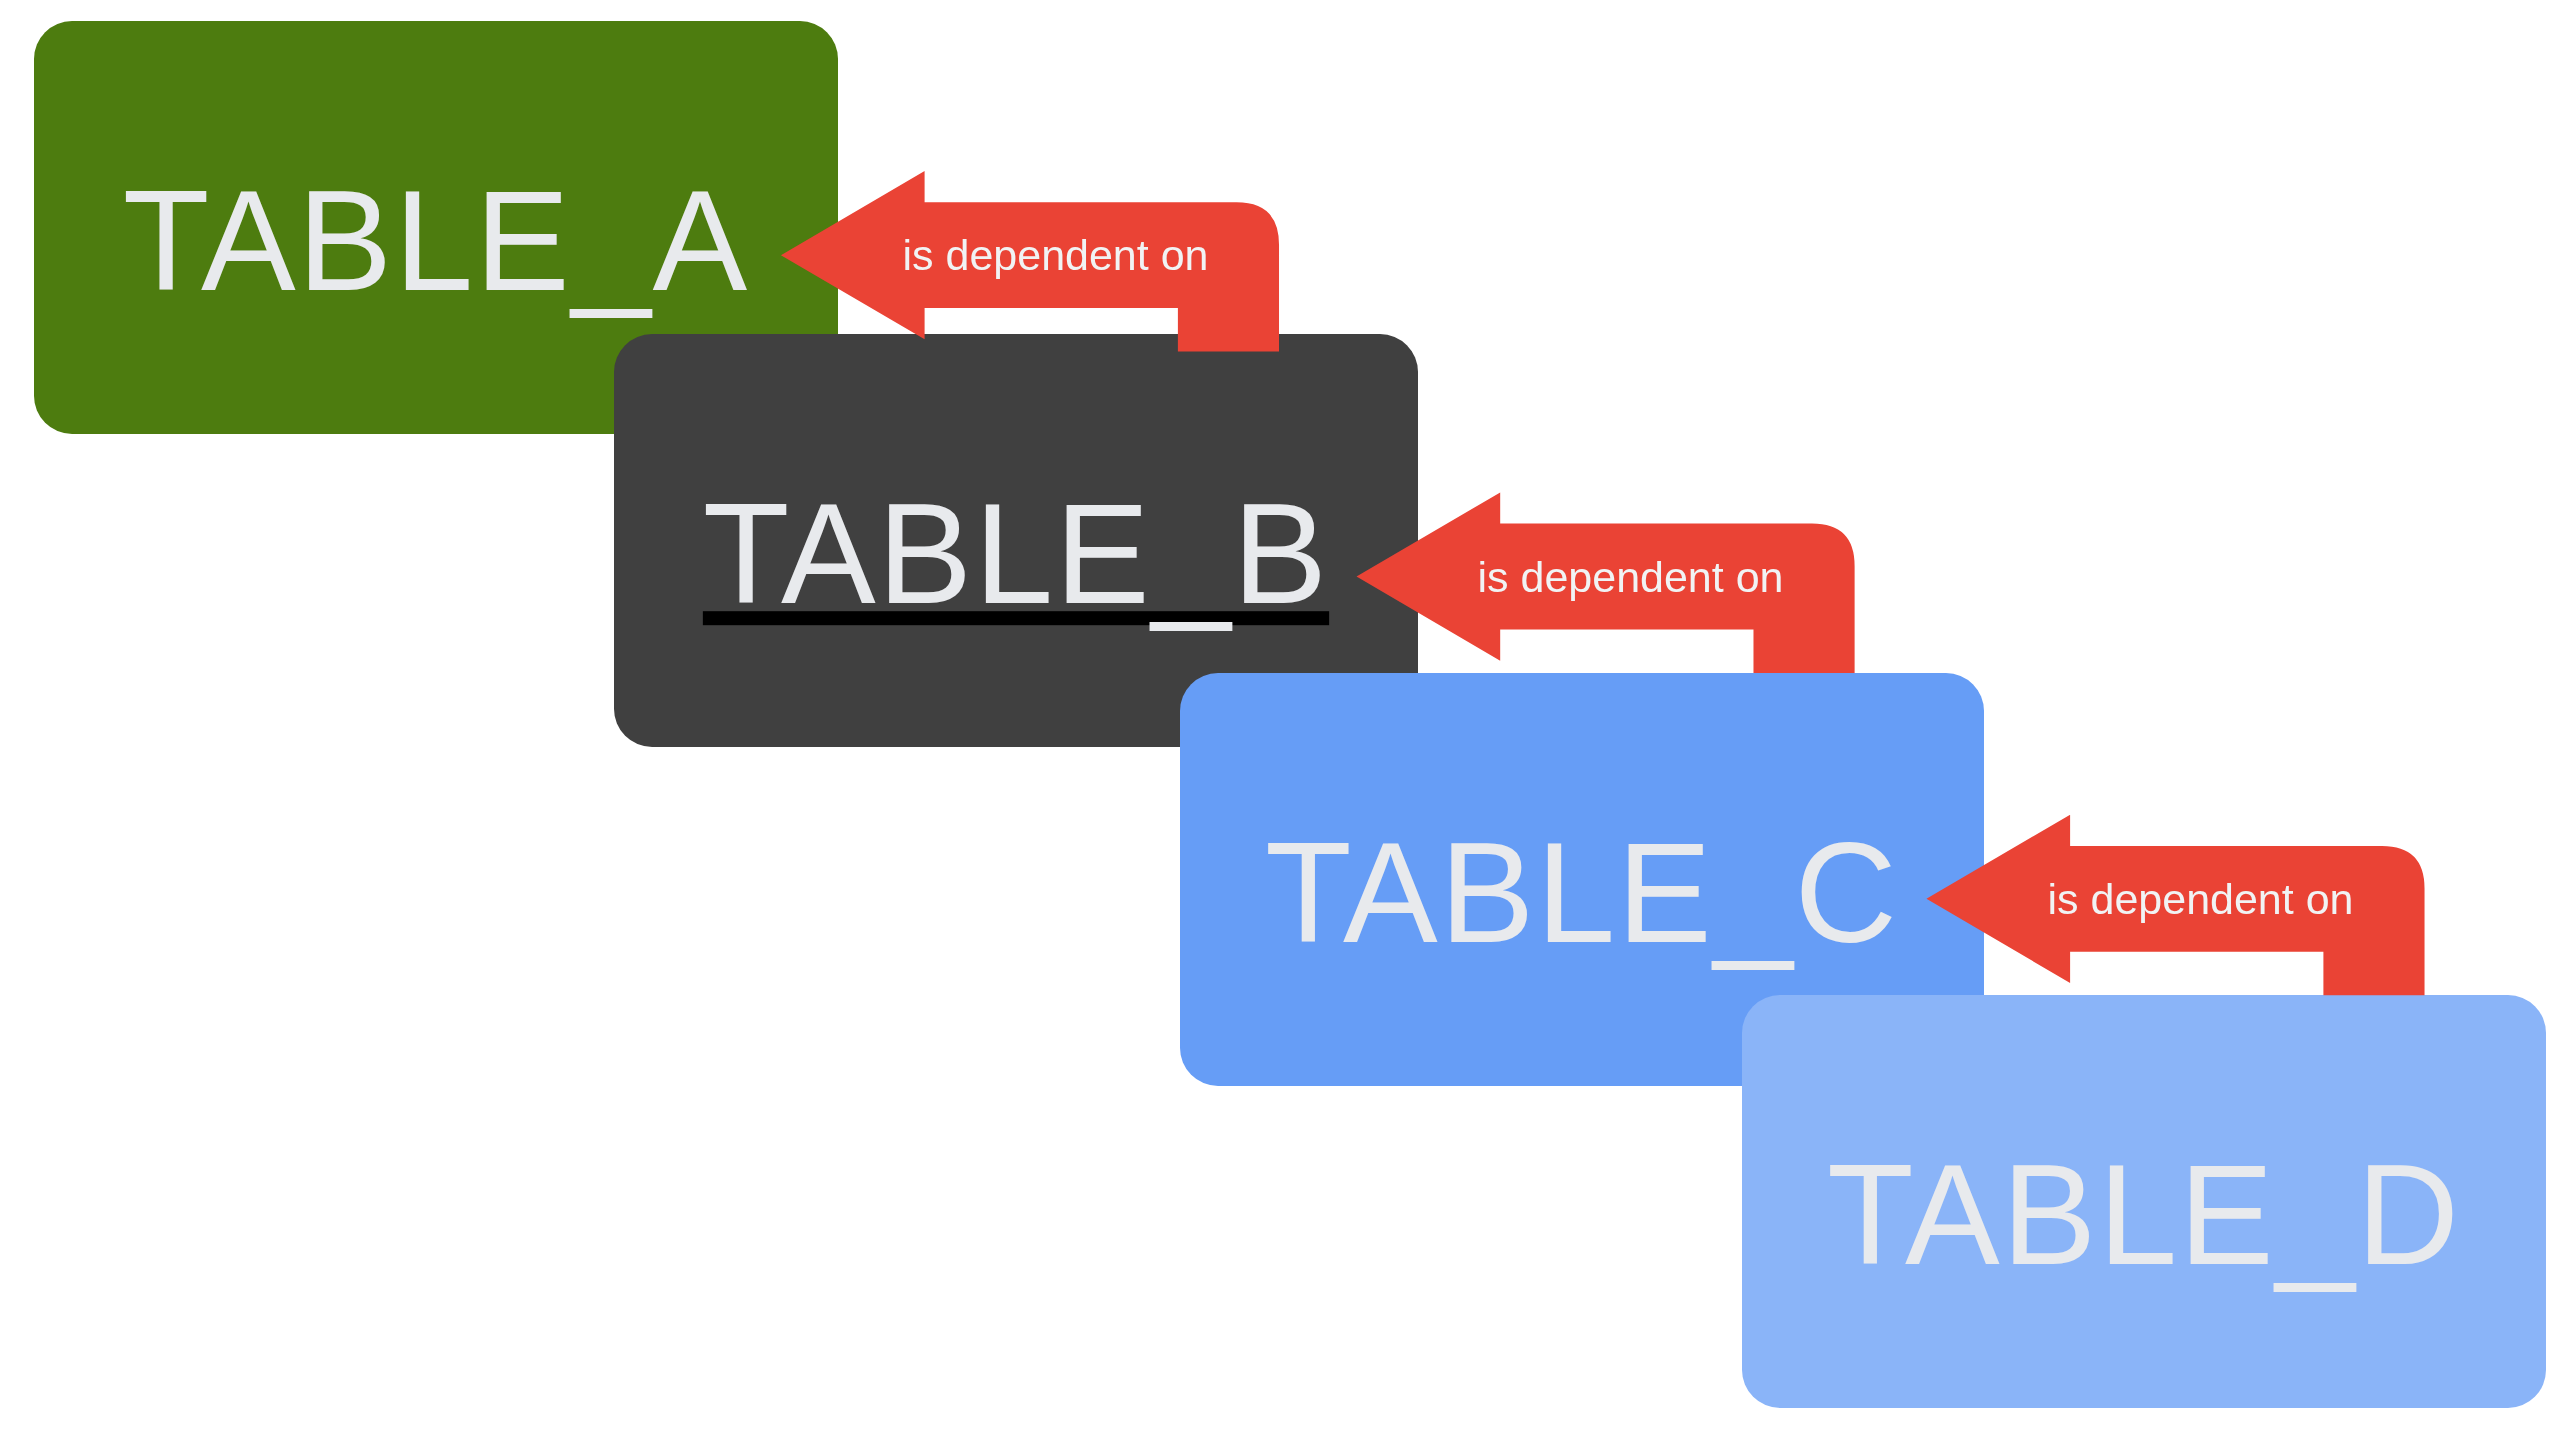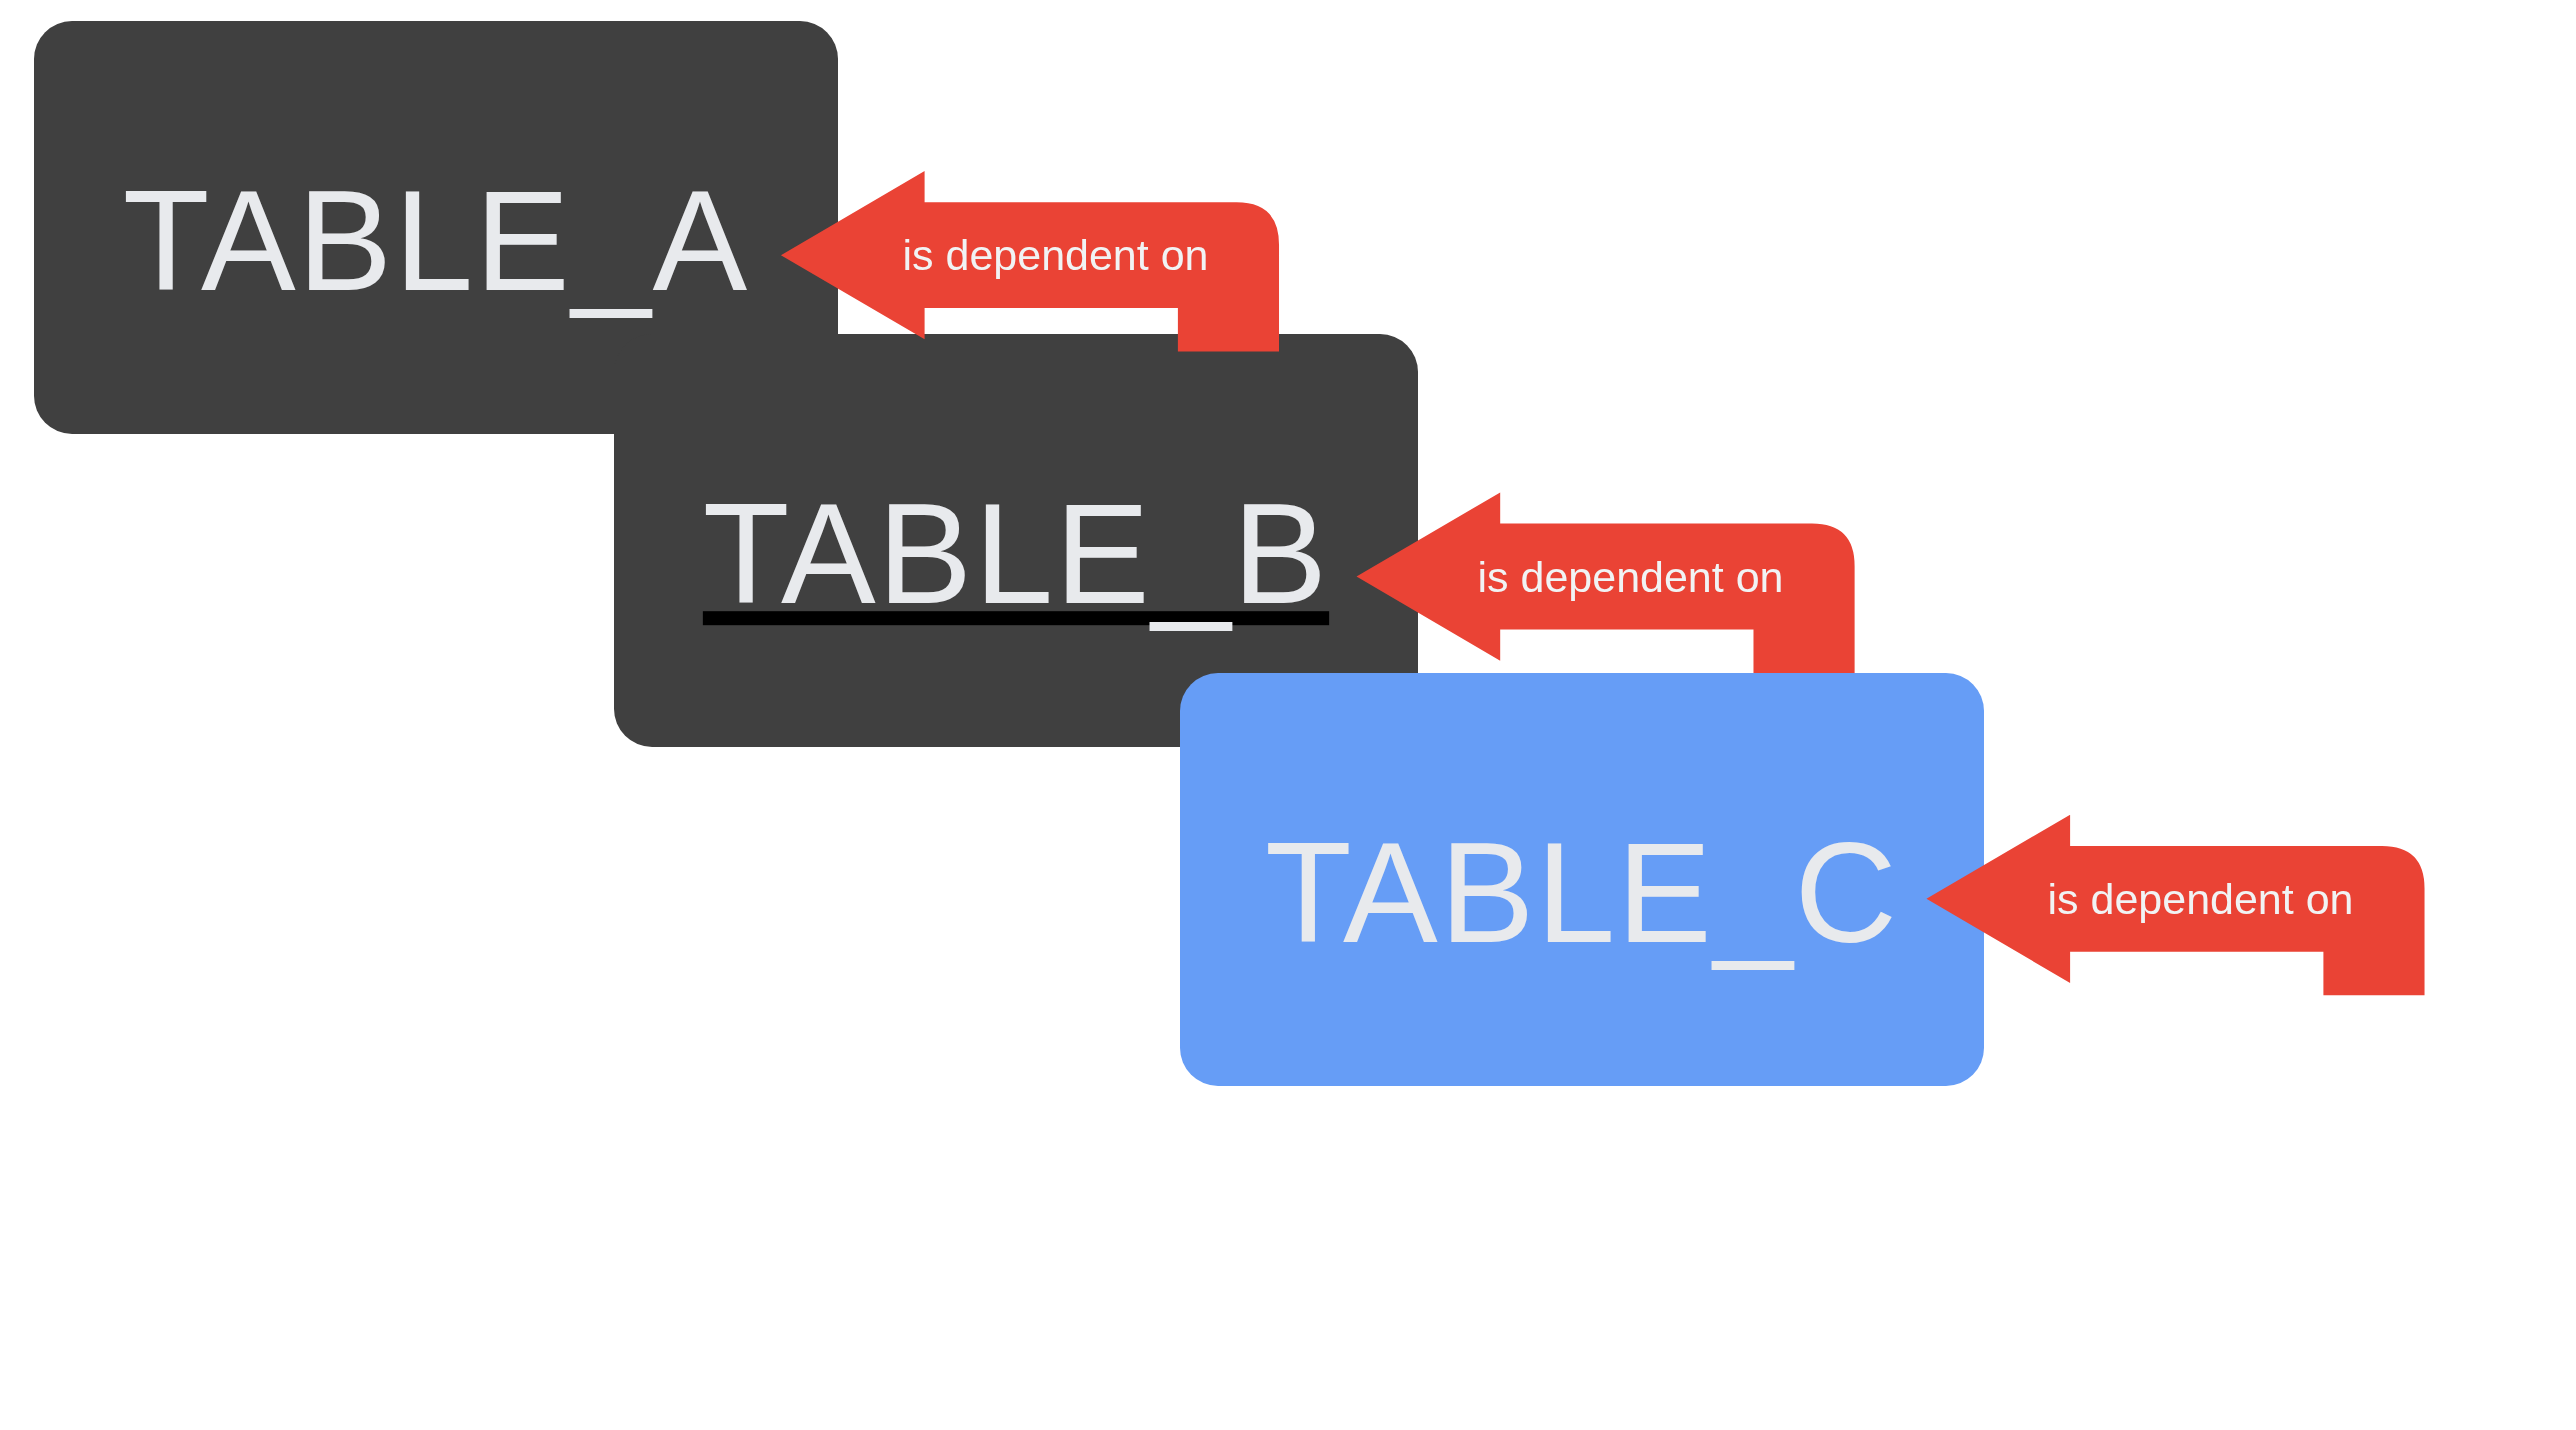--- a/index.html
+++ b/index.html
@@ -25,21 +25,21 @@
     justify-content: center;
   }
   .box .label {
     font-size: 142px;
     font-weight: 400;
     letter-spacing: 1.9px;
     color: #e8eaed;
     transform: translateY(13.2px);
     white-space: nowrap;
   }
-  .box-a { left: 34px;   top: 21px;   background: #404040; z-index: 1; }
+  .box-a { left: 34px;   top: 21px;   background: #4d7c0f; z-index: 1; }
   .box-b { left: 614px;  top: 334px;  background: #404040; z-index: 2; text-decoration: underline; }
   .box-c { left: 1180px; top: 673px;  background: #669df6; z-index: 3; }
   .box-d { left: 1742px; top: 995px; background: #8ab4f8; z-index: 4; }
 
   .arrow-layer {
     position: absolute;
     left: 0; top: 0;
     width: 2576px;
     height: 1430px;
     z-index: 5;
@@ -68,20 +68,23 @@
 
   <div class="box box-a">
     <span class="label">TABLE_A</span>
   </div>
   <div class="box box-b">
     <span class="label">TABLE_B</span>
   </div>
   <div class="box box-c">
     <span class="label">TABLE_C</span>
   </div>
+  <div class="box box-d">
+    <span class="label">TABLE_D</span>
+  </div>
 
   <svg class="arrow-layer" viewBox="0 0 2725 1513" xmlns="http://www.w3.org/2000/svg">
     <path d="M826,270 L978,181 L978,214 L1308,214 Q1353,214 1353,259 L1353,372 L1246,372 L1246,326 L978,326 L978,359 Z" fill="#ea4335"></path>
     <path d="M1435,610 L1587,521 L1587,554 L1917,554 Q1962,554 1962,599 L1962,712 L1855,712 L1855,666 L1587,666 L1587,699 Z" fill="#ea4335"></path>
     <path d="M2038,951 L2190,862 L2190,895 L2520,895 Q2565,895 2565,940 L2565,1053 L2458,1053 L2458,1007 L2190,1007 L2190,1040 Z" fill="#ea4335"></path>
   </svg>
 
   <div class="arrow-label arrow-label-1">is dependent on</div>
   <div class="arrow-label arrow-label-2">is dependent on</div>
   <div class="arrow-label arrow-label-3">is dependent on</div>

